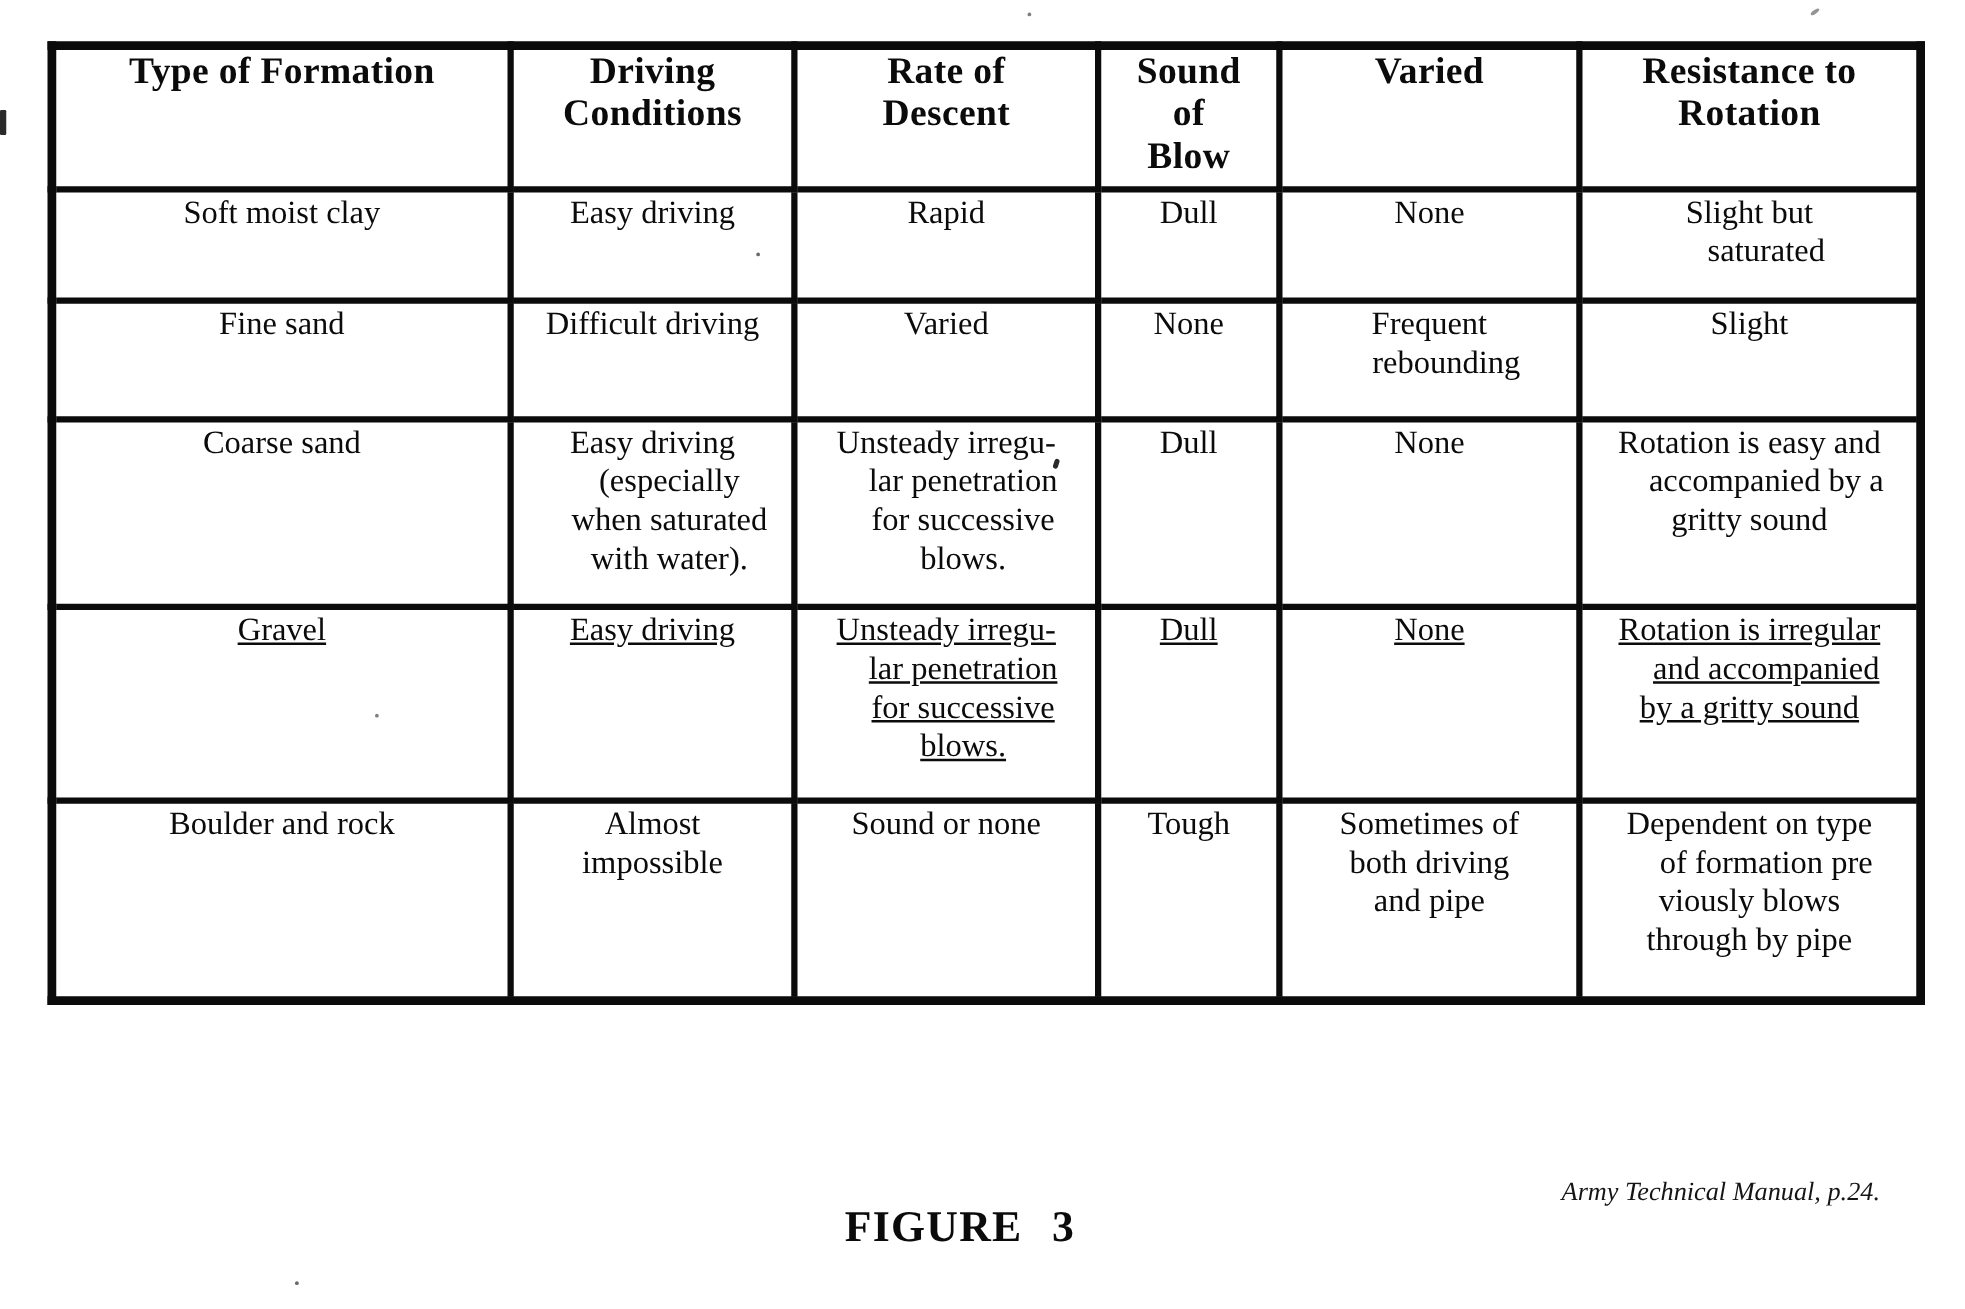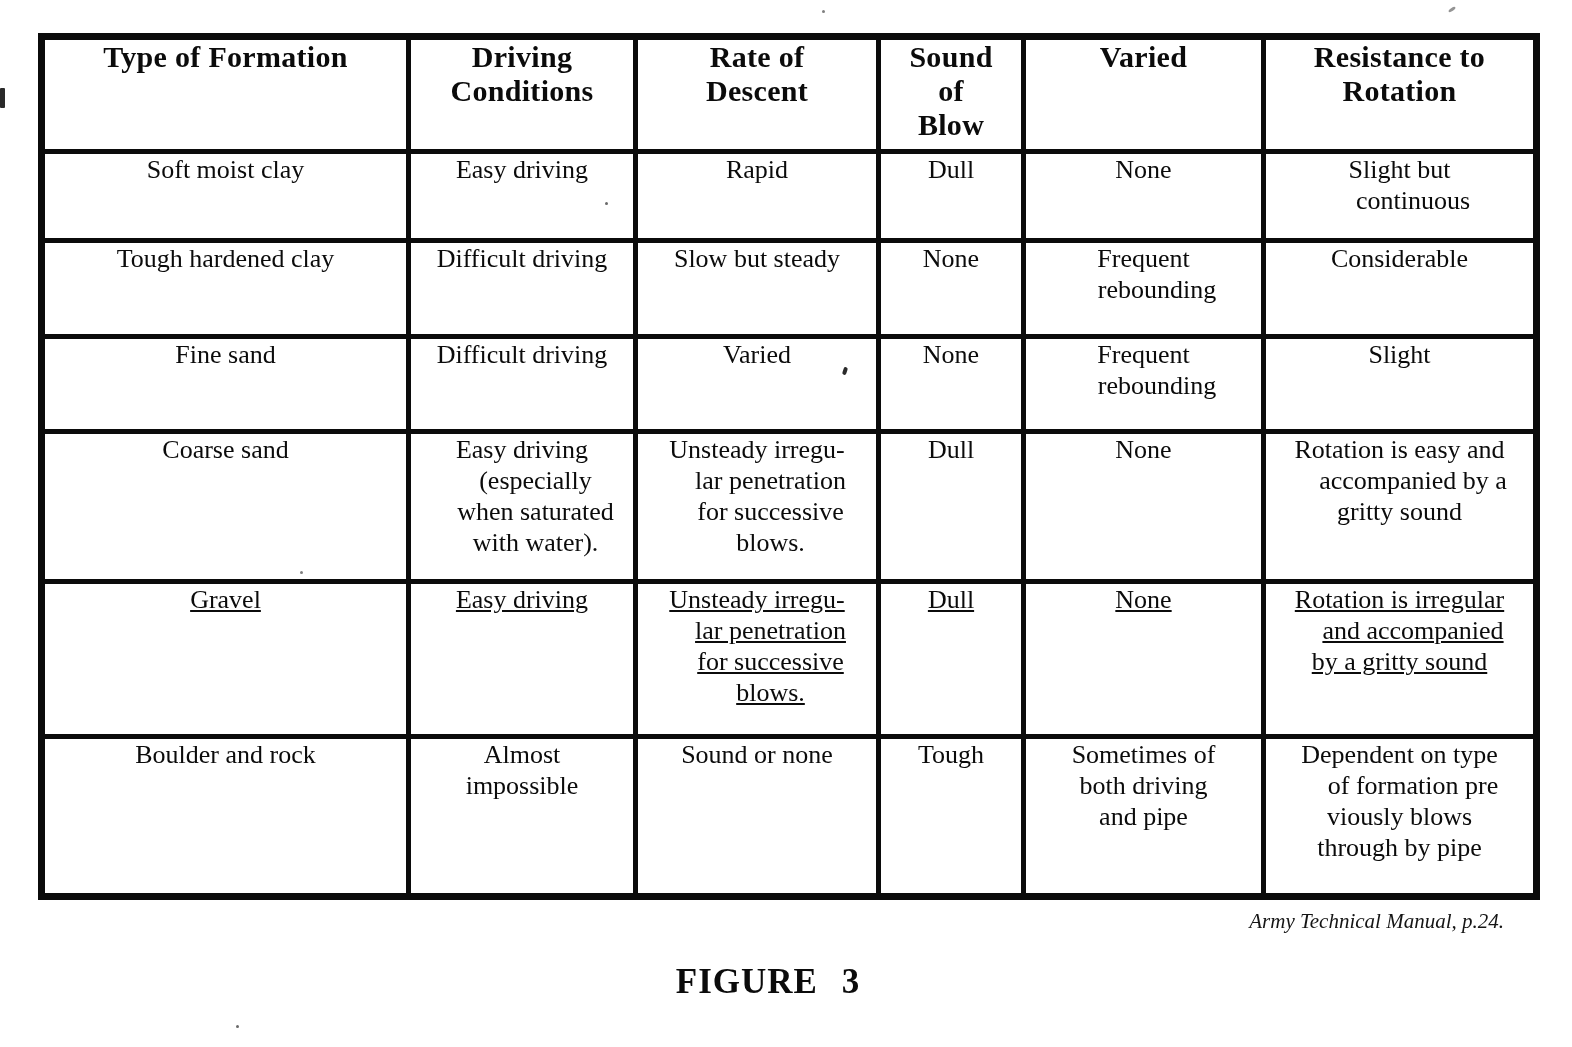--- a/index.html
+++ b/index.html
@@ -72,21 +72,21 @@
   .citation {
     position: absolute;
     top: 908px;
     right: 32px;
     text-align: right;
     font-style: italic;
     font-size: 21px;
     line-height: 26px;
     color: #151515;
   }
-  .citation .cite-line2 { padding-right: 36px; }
+  .citation .cite-line2 { padding-right: 36px; margin-top: 32px; }
 
   
   .figure-caption {
     position: absolute;
     top: 962px;
     left: 0;
     right: 0;
     text-align: center;
     transform: translateX(-18px);
     font-weight: bold;
@@ -157,42 +157,21 @@
             <div class="ln">Rapid</div>
           </td>
       <td class="cell c4">
             <div class="ln">Dull</div>
           </td>
       <td class="cell c5">
             <div class="ln">None</div>
           </td>
       <td class="cell c6">
             <div class="ln">Slight but</div>
-            <div class="ln ind">continuous</div>
-          </td>
-    </tr>
-    <tr class="r2">
-      <td class="cell c1">
-            <div class="ln">Tough hardened clay</div>
-          </td>
-      <td class="cell c2">
-            <div class="ln">Difficult driving</div>
-          </td>
-      <td class="cell c3">
-            <div class="ln">Slow but steady</div>
-          </td>
-      <td class="cell c4">
-            <div class="ln">None</div>
-          </td>
-      <td class="cell c5">
-            <div class="ln">Frequent</div>
-            <div class="ln ind">rebounding</div>
-          </td>
-      <td class="cell c6 lower1">
-            <div class="ln">Considerable</div>
+            <div class="ln ind">saturated</div>
           </td>
     </tr>
     <tr class="r3">
       <td class="cell c1">
             <div class="ln">Fine sand</div>
           </td>
       <td class="cell c2">
             <div class="ln">Difficult driving</div>
           </td>
       <td class="cell c3">

